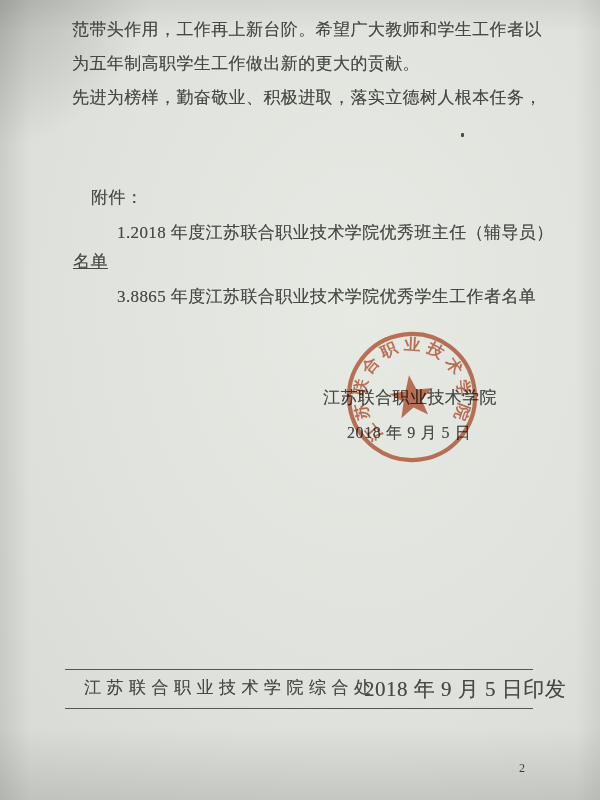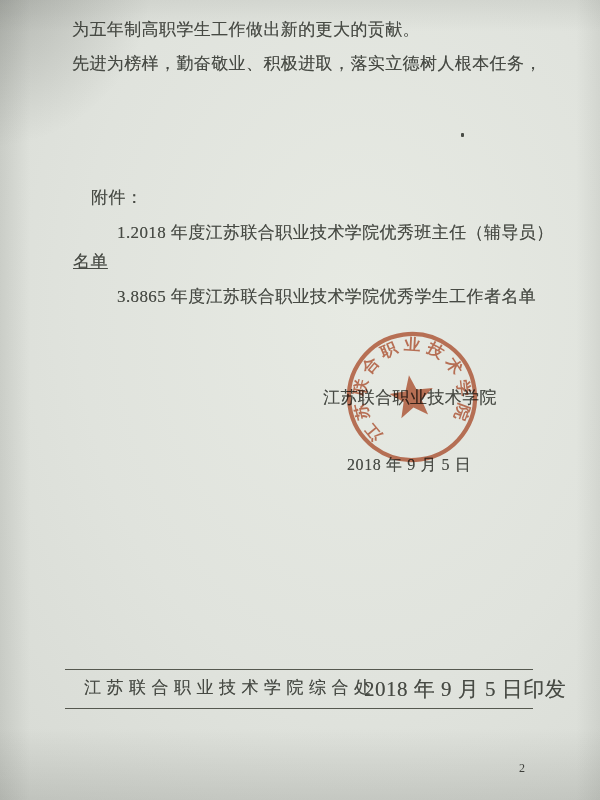--- a/index.html
+++ b/index.html
@@ -23,21 +23,21 @@
     letter-spacing: 0.4px;
     white-space: nowrap;
     text-shadow: 0 0 0.5px rgba(71,74,68,0.55);
   }
   .para { top: 13px; left: 72px; line-height: 34px; }
   .att-label  { top: 181px; left: 91px; line-height: 34px; }
   .att-line-0 { top: 216px; left: 117px; line-height: 34px; text-align: center; }
   .att-line-1 { top: 245px; left: 73px;  line-height: 34px; text-decoration: underline; }
   .att-line-2 { top: 280px; left: 117px; line-height: 34px; }
   .sig-issuer { top: 386px; left: 323px; line-height: 24px; font-size: 17px; }
-  .sig-date   { top: 421px; left: 347px; line-height: 24px; font-size: 16px; letter-spacing: 0.6px; margin-top: 32px; }
+  .sig-date   { top: 421px; left: 347px; line-height: 24px; font-size: 16px; letter-spacing: 0.6px; }
   .ink-dot {
     position: absolute; top: 133px; left: 461px;
     width: 3px; height: 4px; background: #2e302c;
     border-radius: 1px; opacity: 0.85;
   }
   .seal {
     position: absolute; top: 327px; left: 342px;
     width: 140px; height: 140px;
     transform: rotate(-8deg);
     mix-blend-mode: multiply;
@@ -60,20 +60,21 @@
     font-size: 12px; color: #3c3e3a; letter-spacing: 0;
     font-family: "Liberation Serif", "DejaVu Serif", serif;
   }
 </style>
 </head>
 <body>
 
 <div class="sheet">
 
   <div class="txt para">
+    <div>范带头作用，工作再上新台阶。希望广大教师和学生工作者以</div>
     <div>为五年制高职学生工作做出新的更大的贡献。</div>
     <div>先进为榜样，勤奋敬业、积极进取，落实立德树人根本任务，</div>
   </div>
 
   <div class="ink-dot"></div>
 
   <div class="txt att-label">附件：</div>
   <div class="txt att-line-0">1.2018 年度江苏联合职业技术学院优秀班主任（辅导员）</div>
   <div class="txt att-line-1">名单</div>
   <div class="txt att-line-2">3.8865 年度江苏联合职业技术学院优秀学生工作者名单</div>

